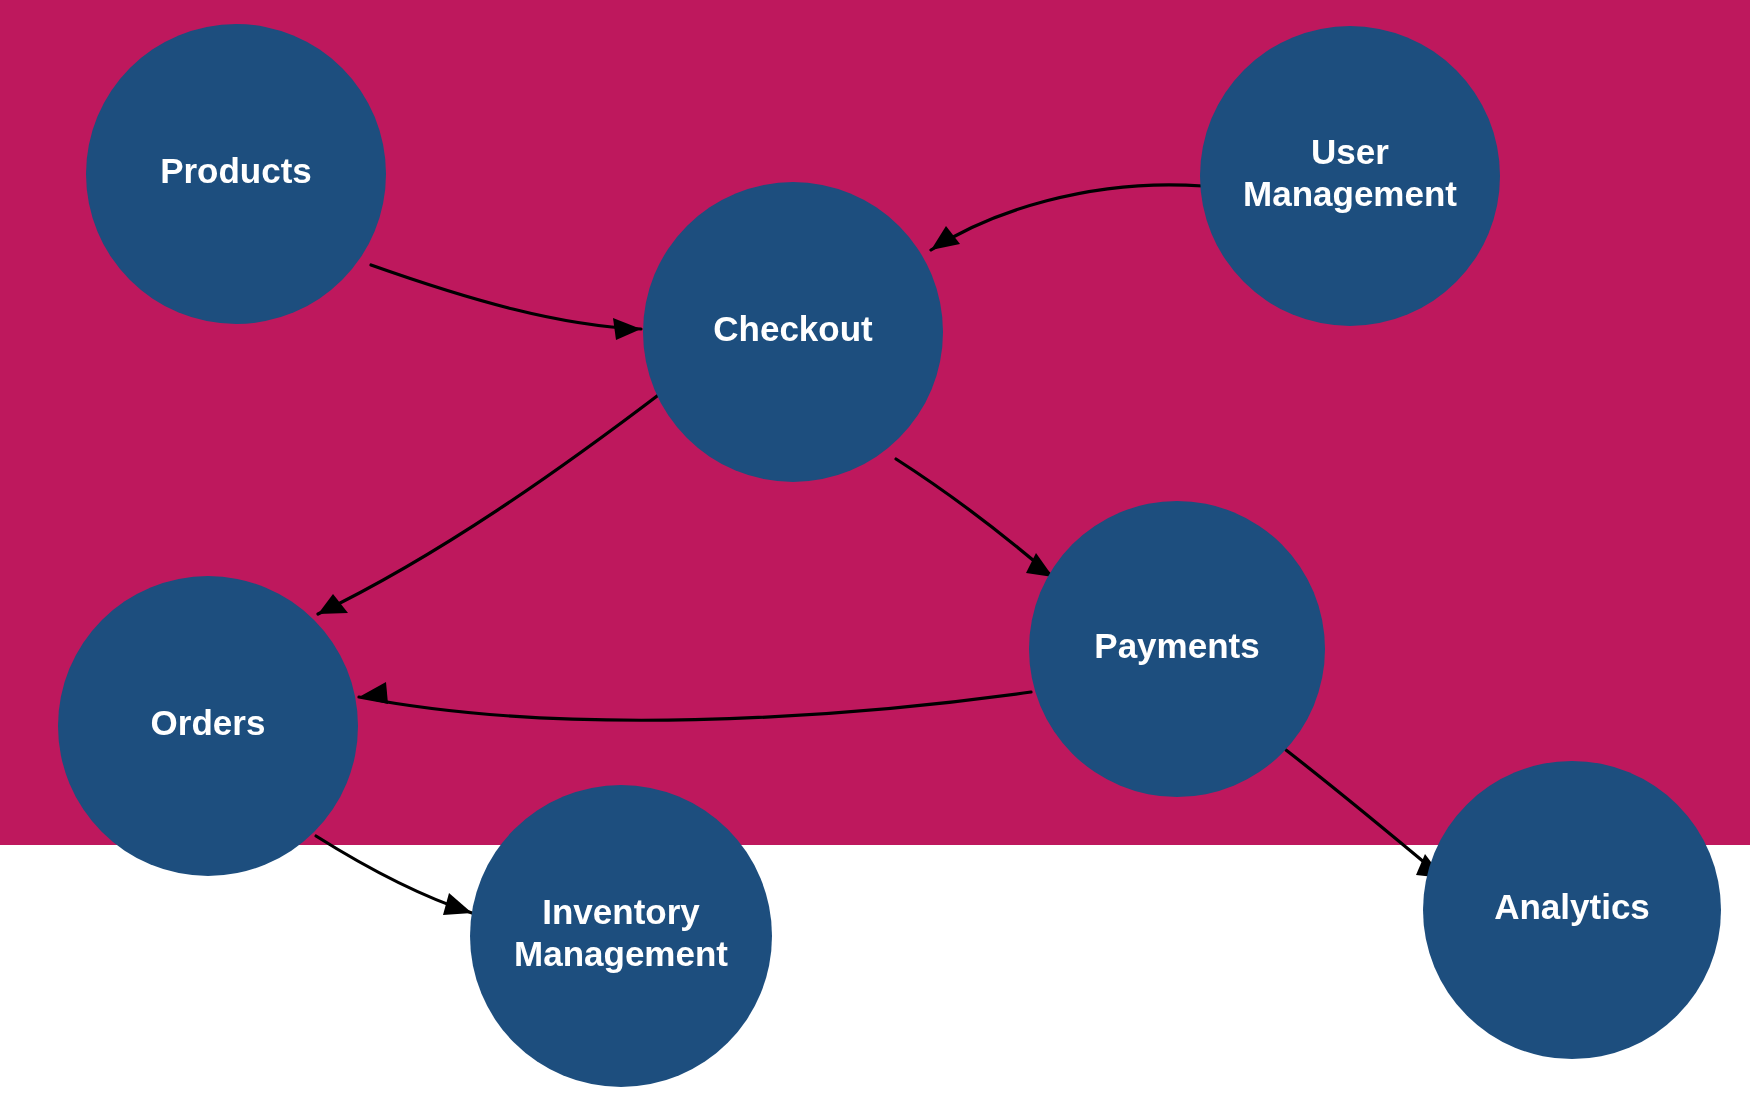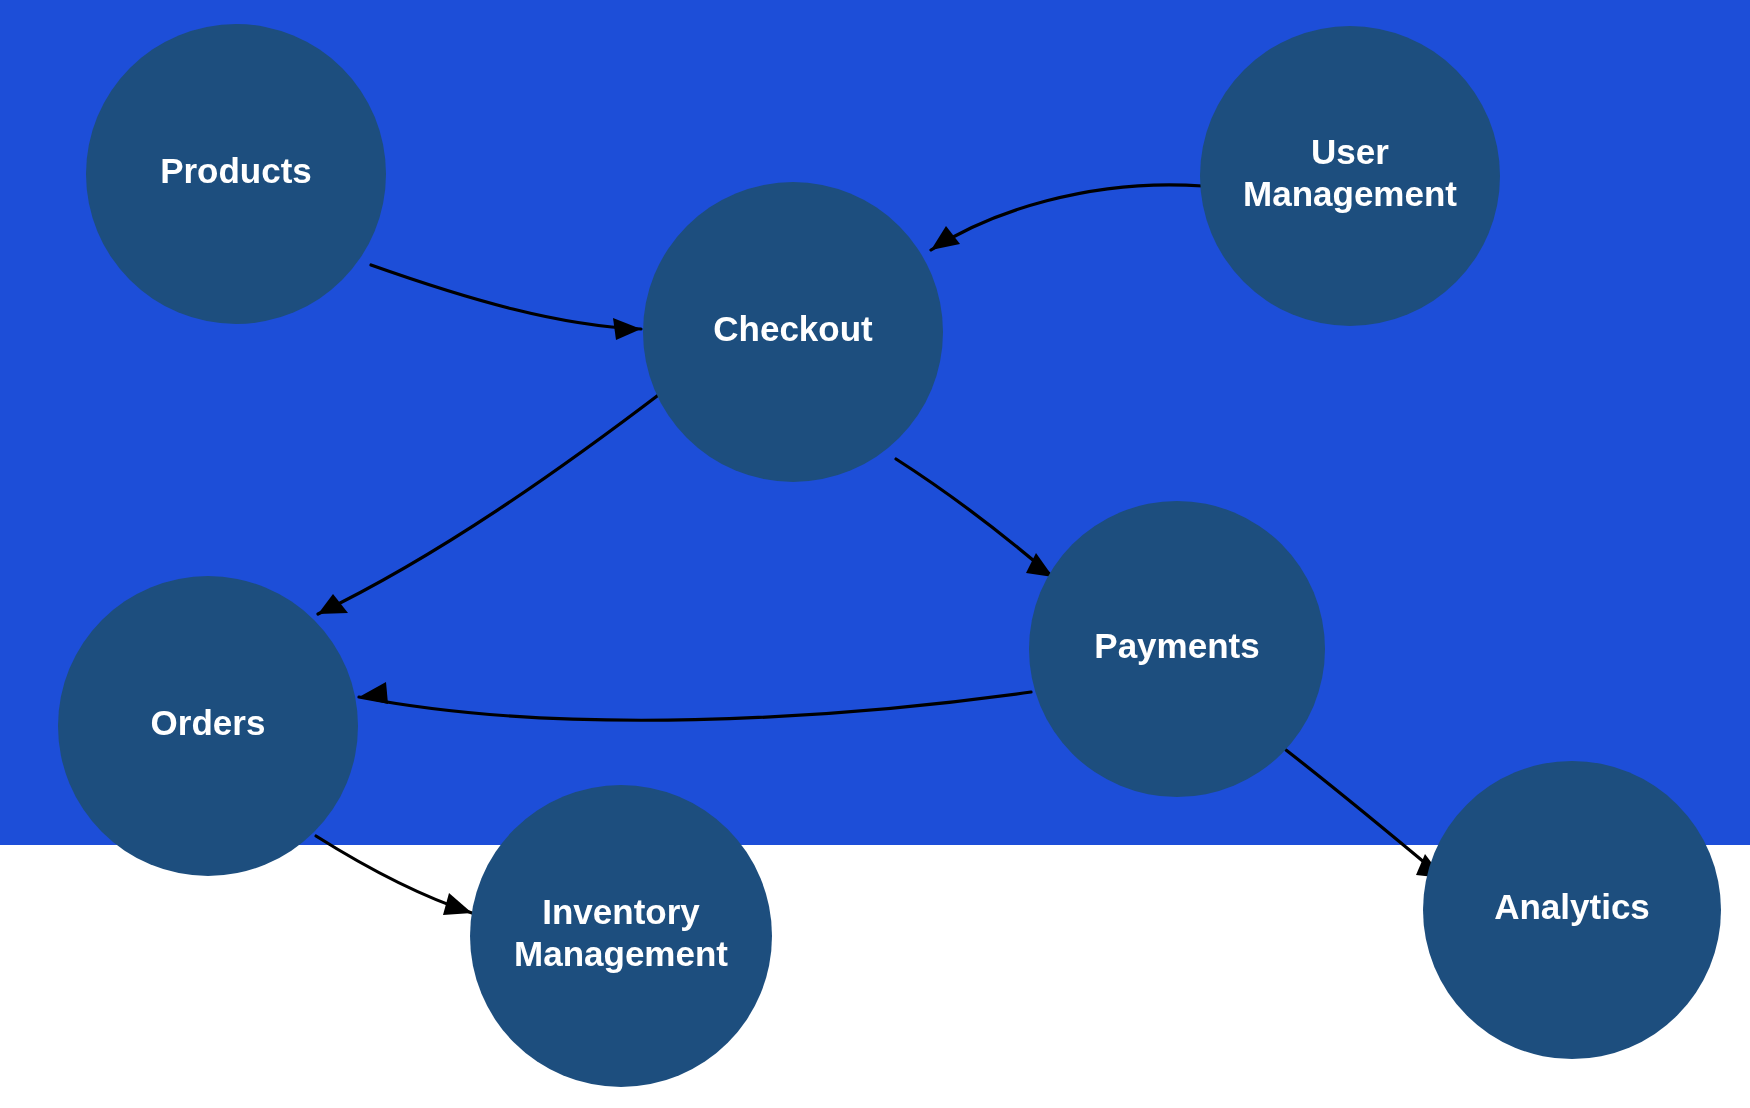--- a/index.html
+++ b/index.html
@@ -10,21 +10,21 @@
   body {
     width: 1750px;
     height: 1108px;
     font-family: "Liberation Sans", sans-serif;
     overflow: hidden;
   }
   #diagram-canvas {
     position: relative;
     width: 1750px;
     height: 845px;
-    background: #1d4ed8;
+    background: #be185d;
     text-decoration: underline;
   }
   #graph-svg {
     position: absolute;
     top: 0;
     left: 0;
     width: 1750px;
     height: 1108px;
   }
   .node-circle {

